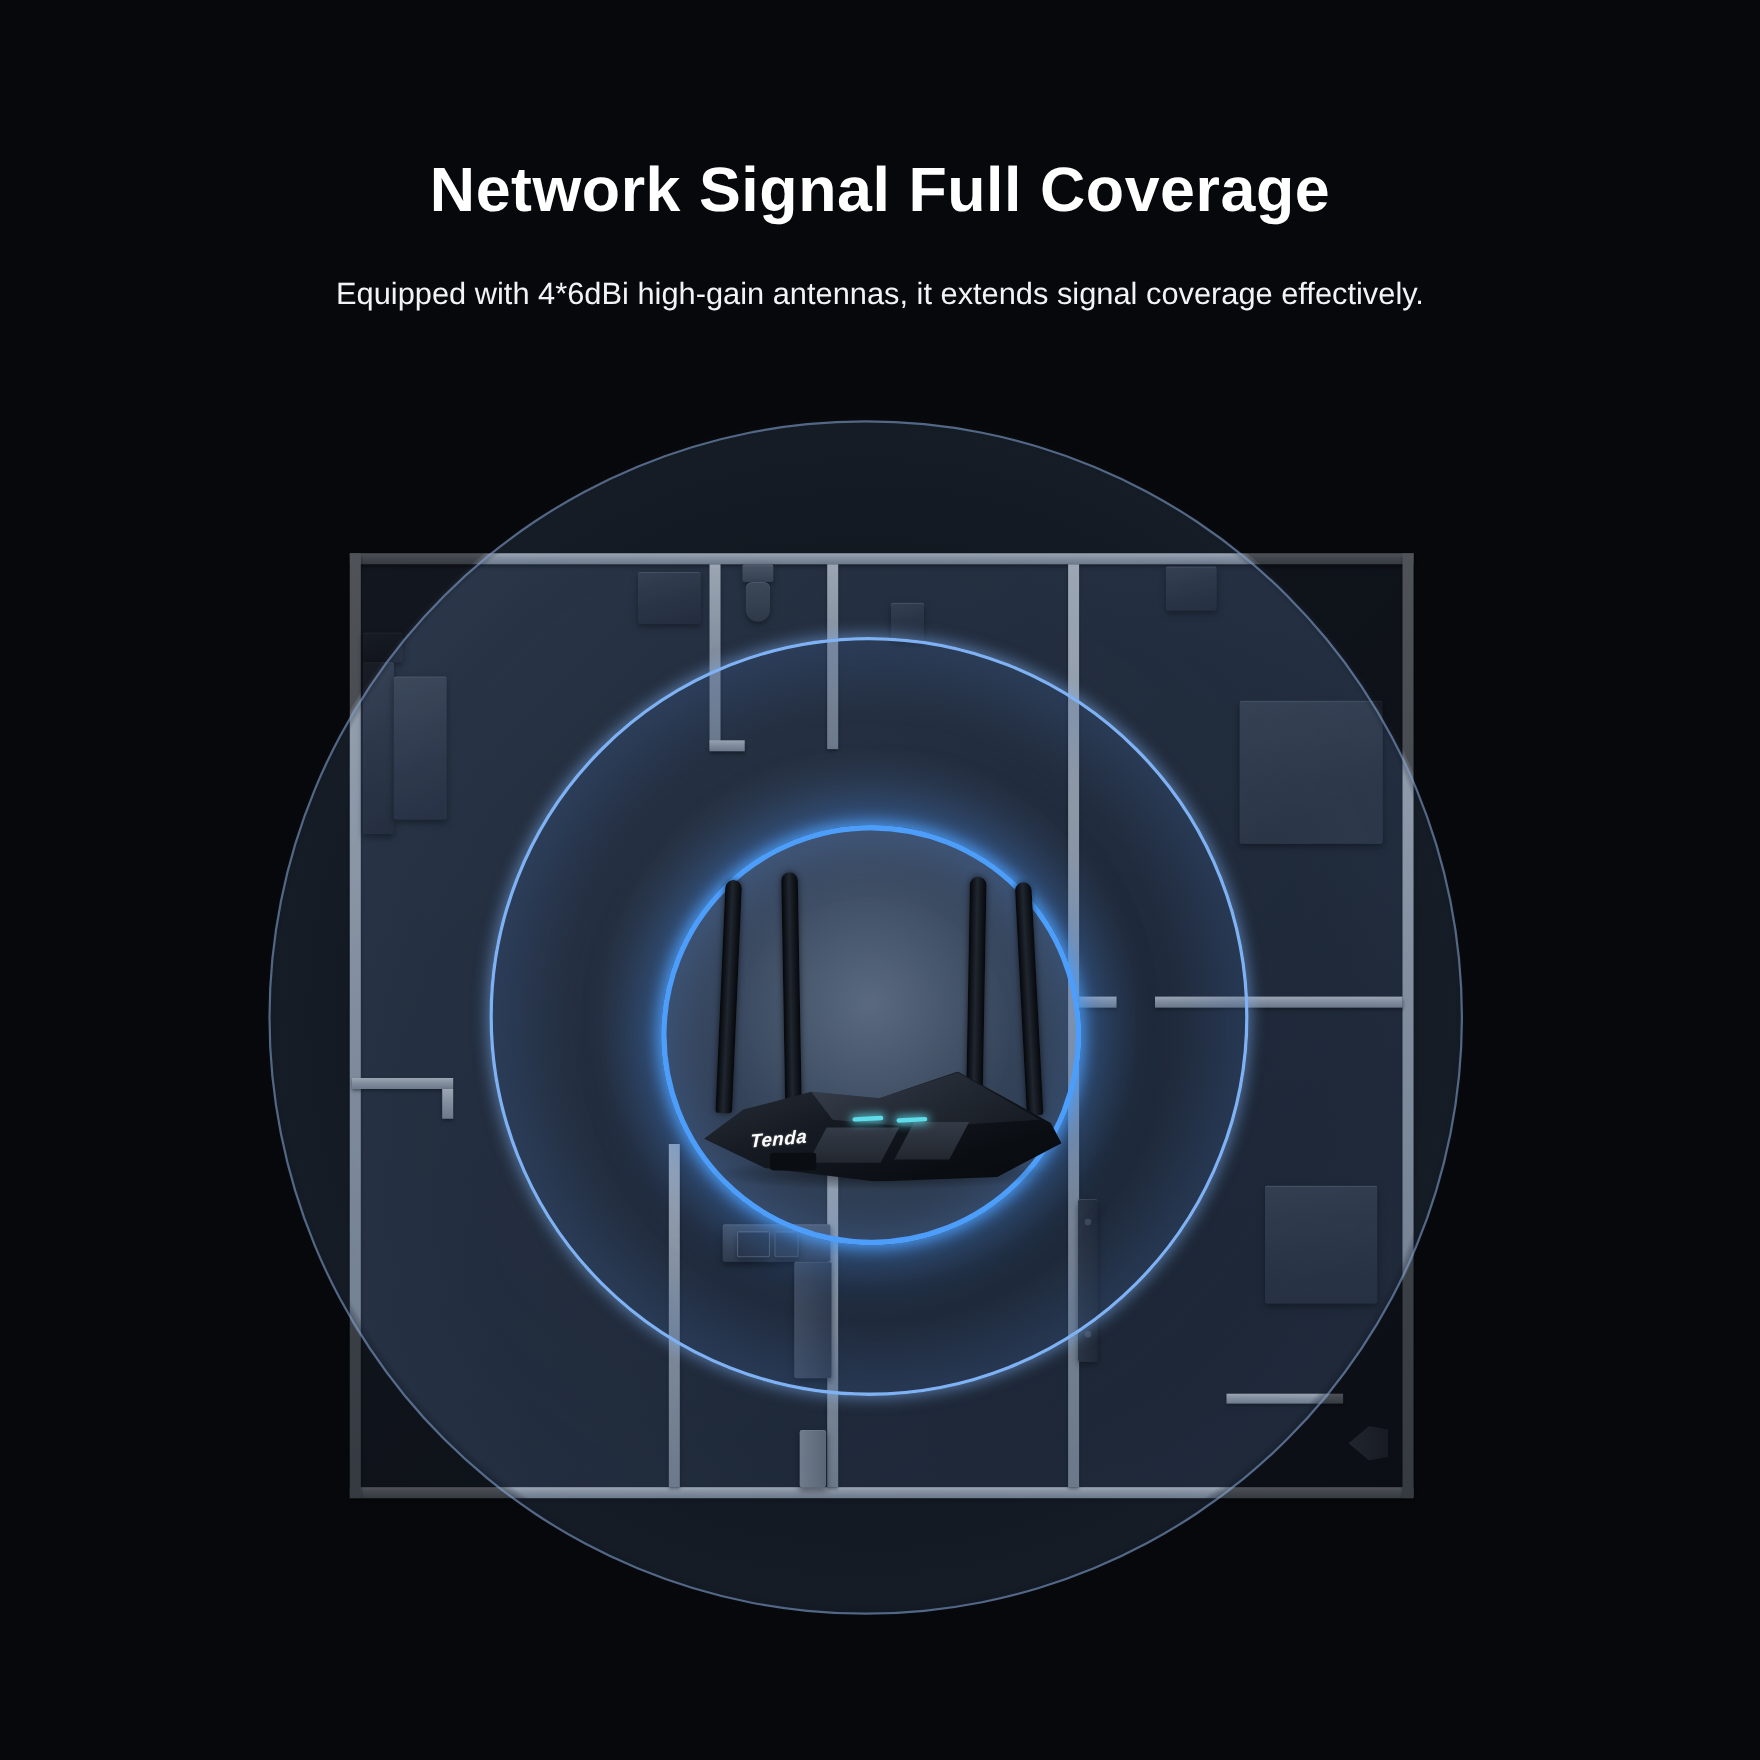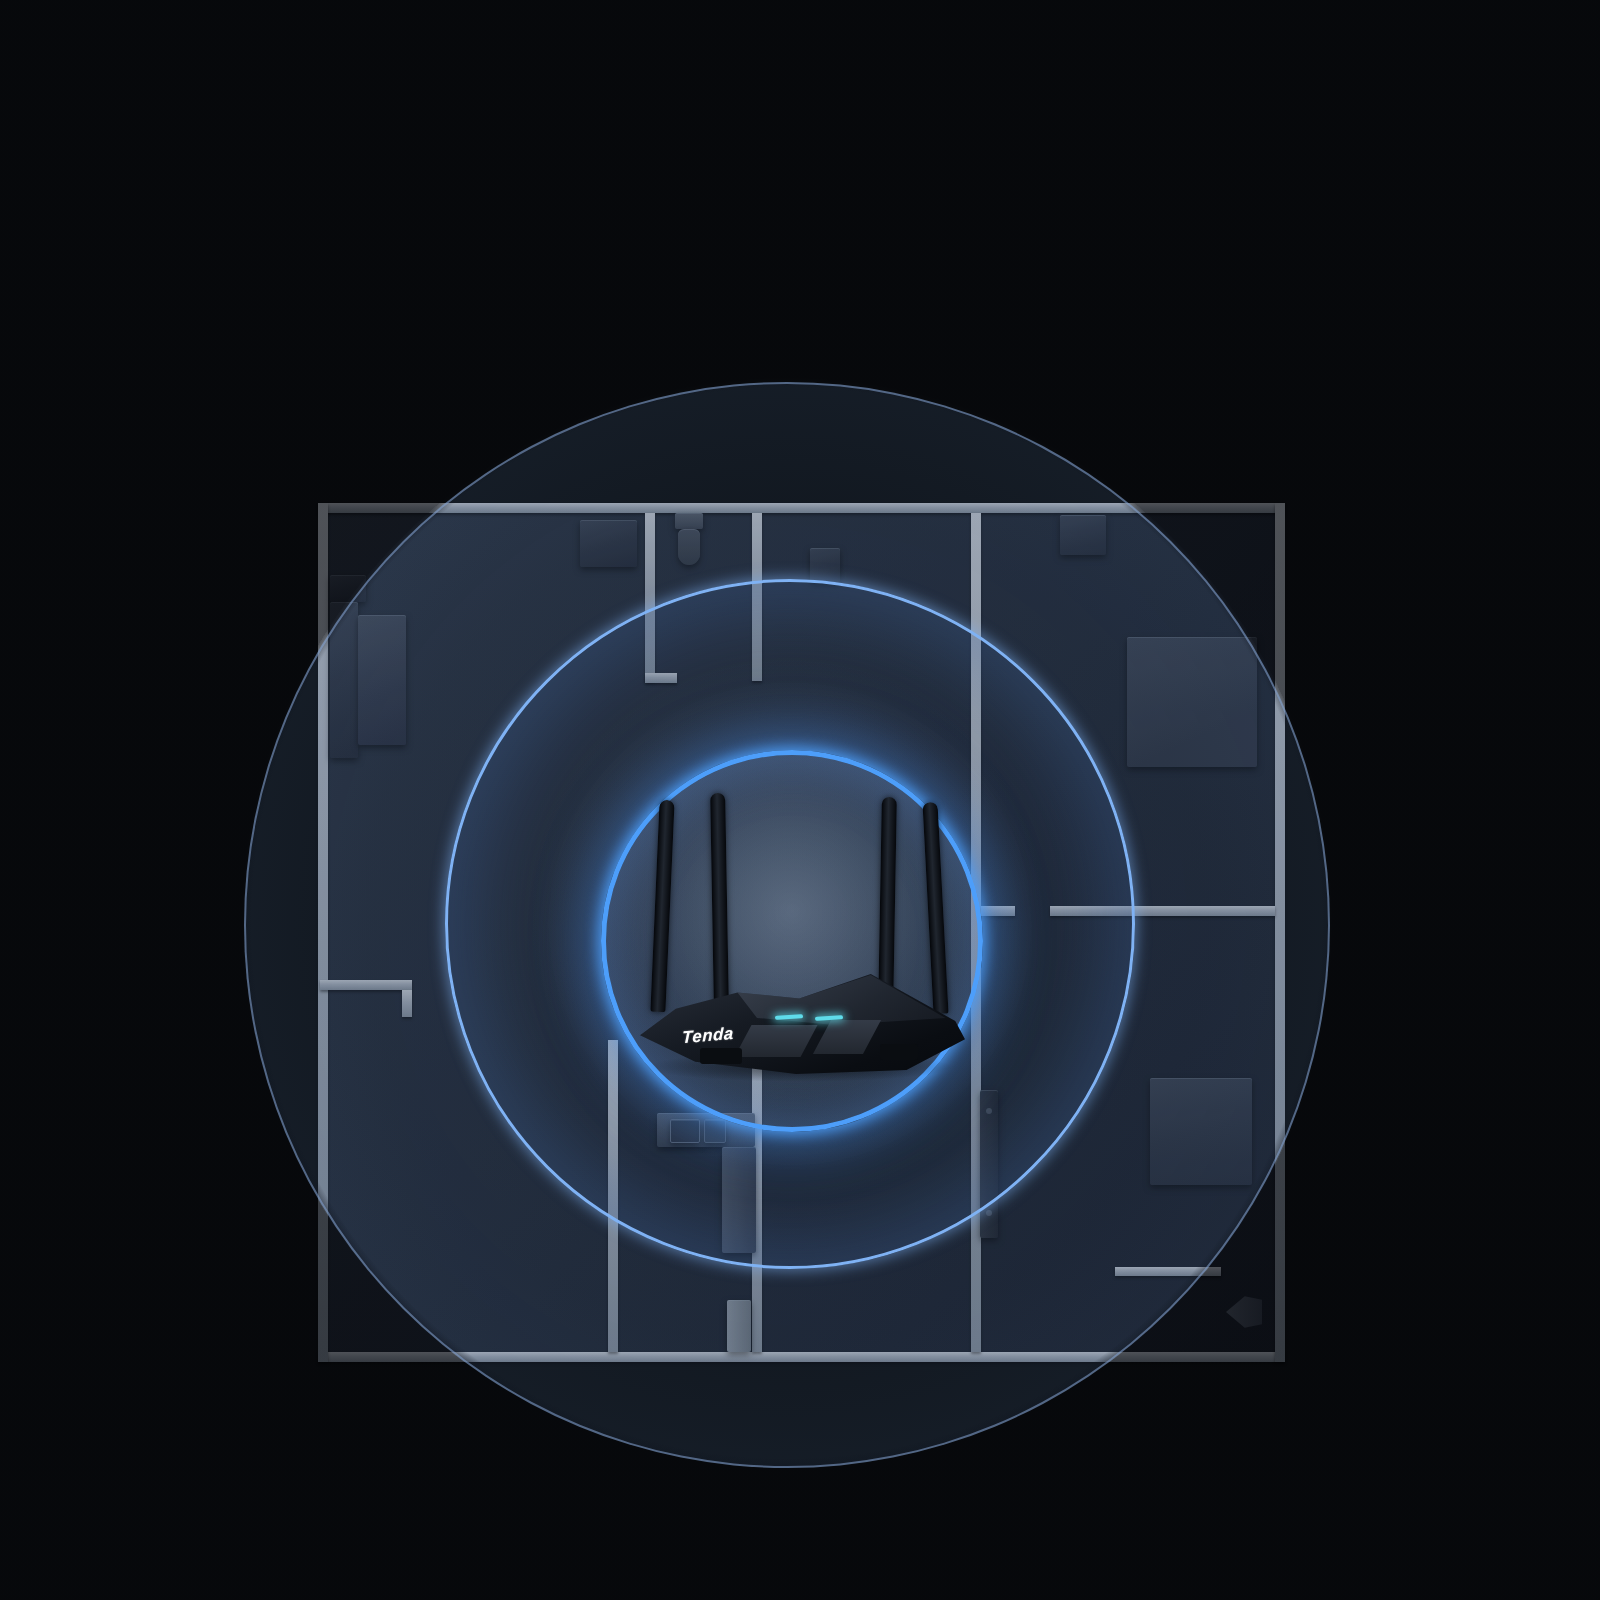--- a/index.html
+++ b/index.html
@@ -180,17 +180,19 @@
     <div class="fin fin-left"></div>
     <div class="fin fin-right"></div>
     <div class="foot foot-left"></div>
     <div class="foot foot-right"></div>
     <div class="led led1"></div>
     <div class="led led2"></div>
     <div class="router-logo">Tenda</div>
   </div>
 
   <div class="header">
+    <div class="title">Network Signal Full Coverage</div>
     <div class="subtitle">
+      <div>Equipped with 4*6dBi high-gain antennas, it extends signal coverage effectively.</div>
     </div>
   </div>
 
 </div>
 
 </body></html>

